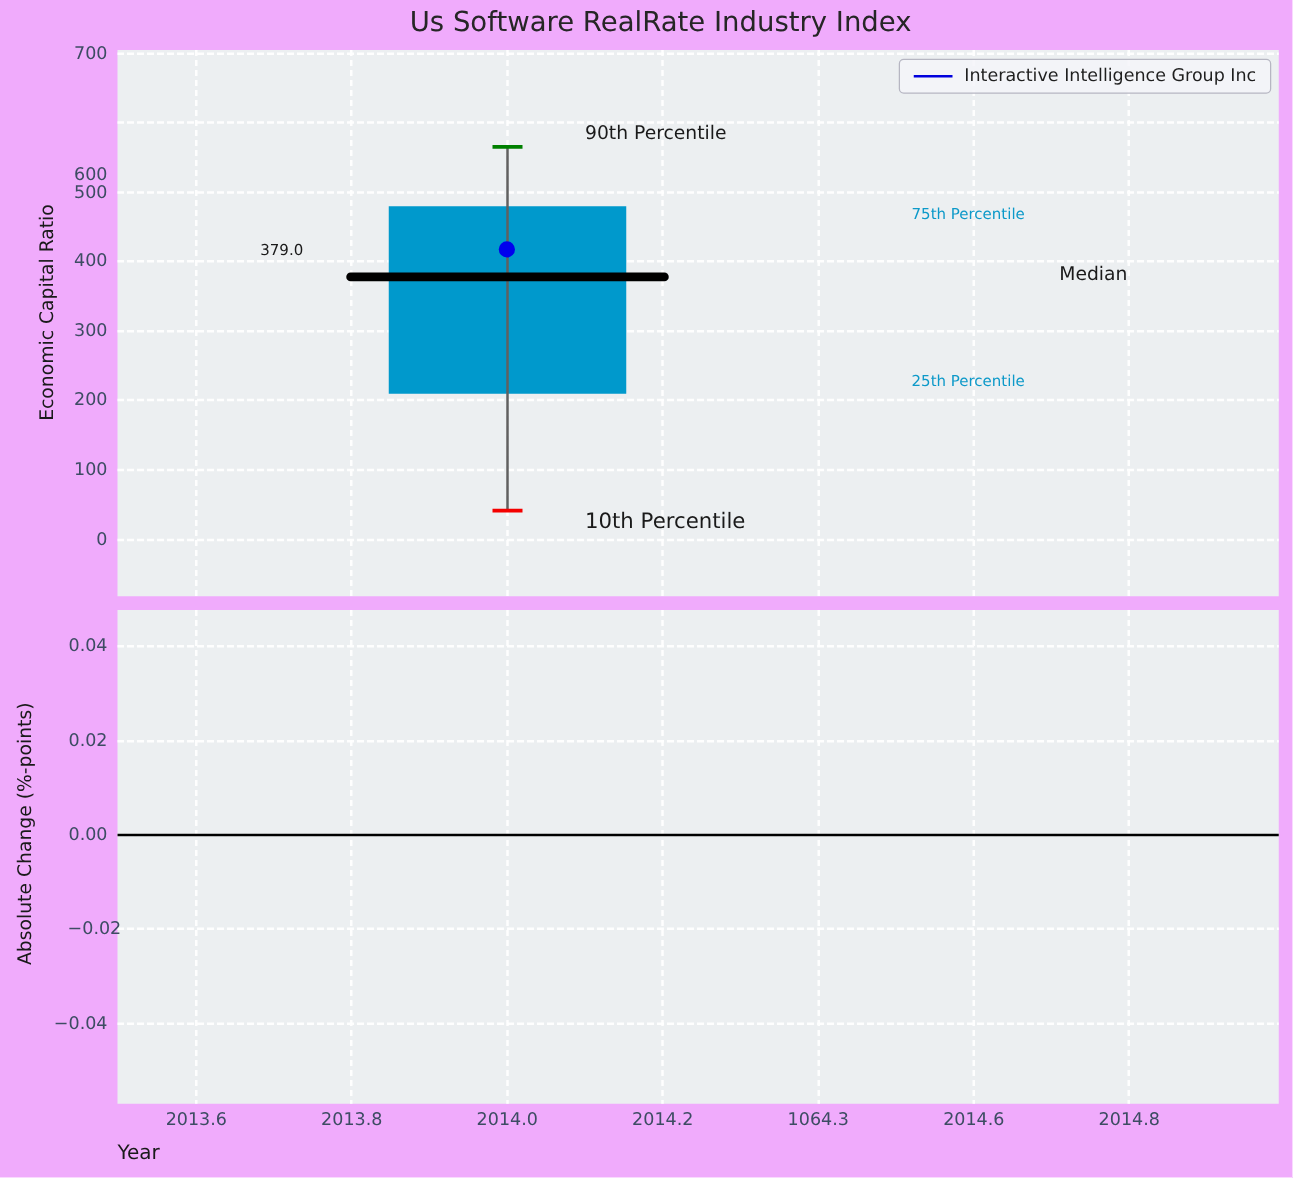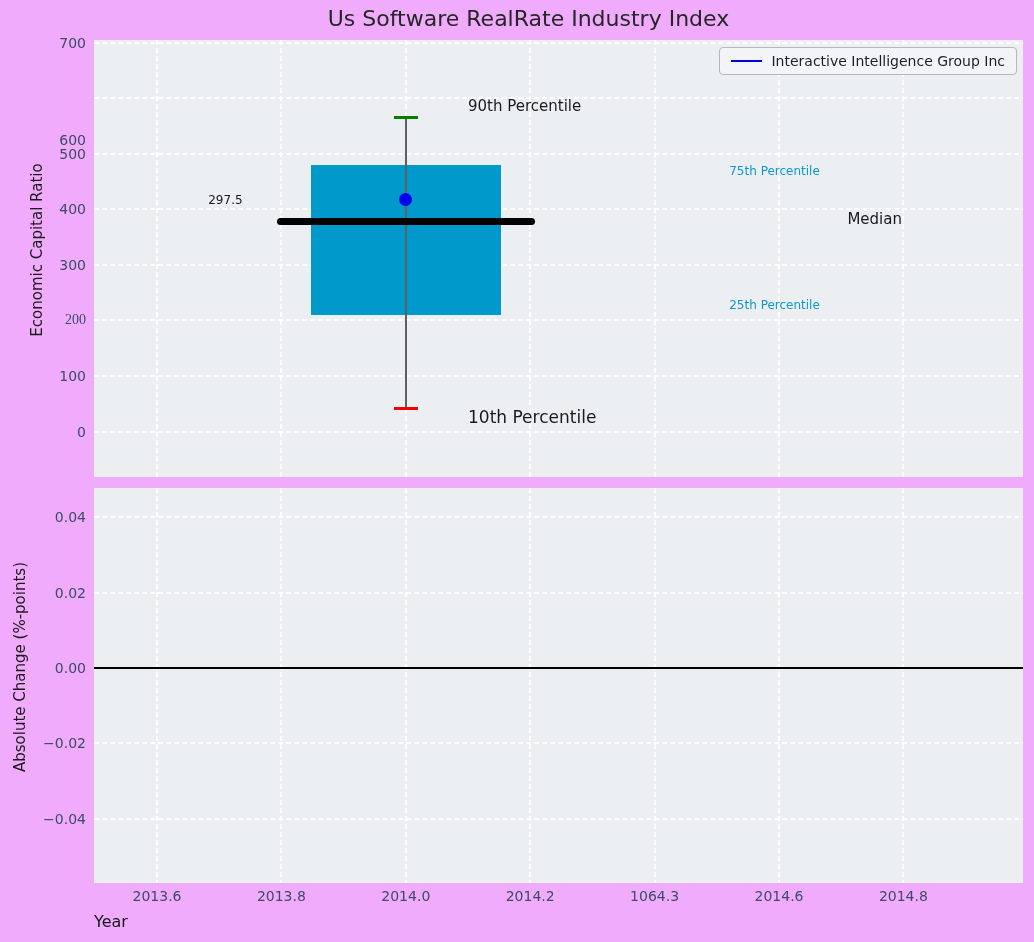--- a/index.html
+++ b/index.html
@@ -78,21 +78,21 @@
       <div style="position: absolute; left: 311px; top: 77.7555px; width: 1.6px; height: 290.977px; background: rgb(96, 96, 96); z-index: 2;"></div>
       <div style="position: absolute; left: 299.8px; top: 76.2555px; width: 24px; height: 3px; background: rgb(0, 128, 0); z-index: 3;"></div>
       <div style="position: absolute; left: 299.8px; top: 367.233px; width: 24px; height: 3px; background: rgb(244, 0, 0); z-index: 3;"></div>
       <div style="position: absolute; left: 182.735px; top: 177.541px; width: 258.13px; height: 7px; background: rgb(0, 0, 0); border-radius: 3.5px; z-index: 3;"></div>
       <div style="position: absolute; left: 305.3px; top: 152.885px; width: 13px; height: 13px; background: rgb(0, 0, 238); border-radius: 50%; z-index: 3;"></div>
       <div class="ann" style="left: 374px; top: 65.5389px; color: rgb(26, 26, 26); font-size: 15px; transform: translateY(-50%);">90th Percentile</div>
       <div class="ann" style="left: 374px; top: 377.062px; color: rgb(26, 26, 26); font-size: 17px; transform: translateY(-50%);">10th Percentile</div>
       <div class="ann" style="left: 635.24px; top: 131.064px; color: rgb(12, 153, 201); font-size: 12px; transform: translateY(-50%);">75th Percentile</div>
       <div class="ann" style="left: 753.42px; top: 179.375px; color: rgb(26, 26, 26); font-size: 15px; transform: translateY(-50%);">Median</div>
       <div class="ann" style="left: 635.24px; top: 265.447px; color: rgb(12, 153, 201); font-size: 12px; transform: translateY(-50%);">25th Percentile</div>
-      <div class="ann" style="left: 131.42px; top: 159.94px; color: rgb(26, 26, 26); font-size: 12px; transform: translate(-50%, -50%);">297.5</div>
+      <div class="ann" style="left: 131.42px; top: 159.94px; color: rgb(26, 26, 26); font-size: 12px; transform: translate(-50%, -50%);">379.0</div>
     </div>
 
   <div class="axes" id="axBot">
       <div class="gl-h" style="top: 28.4px;"></div>
       <div class="gl-h" style="top: 103.7px;"></div>
       <div class="gl-h" style="top: 179px;"></div>
       <div class="gl-h" style="top: 254.3px;"></div>
       <div class="gl-h" style="top: 329.6px;"></div>
       <div class="gl-v" style="left: 62px;"></div>
       <div class="gl-v" style="left: 186.4px;"></div>
@@ -102,30 +102,30 @@
       <div class="gl-v" style="left: 684px;"></div>
       <div class="gl-v" style="left: 808.4px;"></div>
       <div style="position: absolute; left: 0px; top: 179px; width: 100%; height: 2px; background: rgb(0, 0, 0); z-index: 2;"></div>
     </div>
 
   <div class="ylab ylab-top">Economic Capital Ratio</div>
   <div class="ylab ylab-bot">Absolute Change (%-points)</div>
   <div class="xlab">Year</div>
 <div class="ytick" style="top: 422.5px;">0</div>
     <div class="ytick" style="top: 366.97px;">100</div>
-    <div class="ytick" style="top: 311.44px; font-family: Liberation Serif, serif;">200</div>
+    <div class="ytick" style="top: 311.44px;">200</div>
     <div class="ytick" style="top: 255.91px;">300</div>
     <div class="ytick" style="top: 200.38px;">400</div>
     <div class="ytick" style="top: 144.85px;">500</div>
     <div class="ytick" style="top: 89.32px; margin-top: 42px;">600</div>
     <div class="ytick" style="top: 33.79px;">700</div>
     <div class="ytick" style="top: 508.4px;">0.04</div>
     <div class="ytick" style="top: 583.7px;">0.02</div>
     <div class="ytick" style="top: 659px;">0.00</div>
-    <div class="ytick" style="top: 734.3px;">−0.02</div>
+    <div class="ytick" style="top: 734.3px; padding-left: 11px;">−0.02</div>
     <div class="ytick" style="top: 809.6px;">−0.04</div>
     <div class="xtick" style="left: 112px;">2013.6</div>
     <div class="xtick" style="left: 236.4px;">2013.8</div>
     <div class="xtick" style="left: 360.8px;">2014.0</div>
     <div class="xtick" style="left: 485.2px;">2014.2</div>
     <div class="xtick" style="left: 609.6px;">1064.3</div>
     <div class="xtick" style="left: 734px;">2014.6</div>
     <div class="xtick" style="left: 858.4px;">2014.8</div>
   </div>
 

